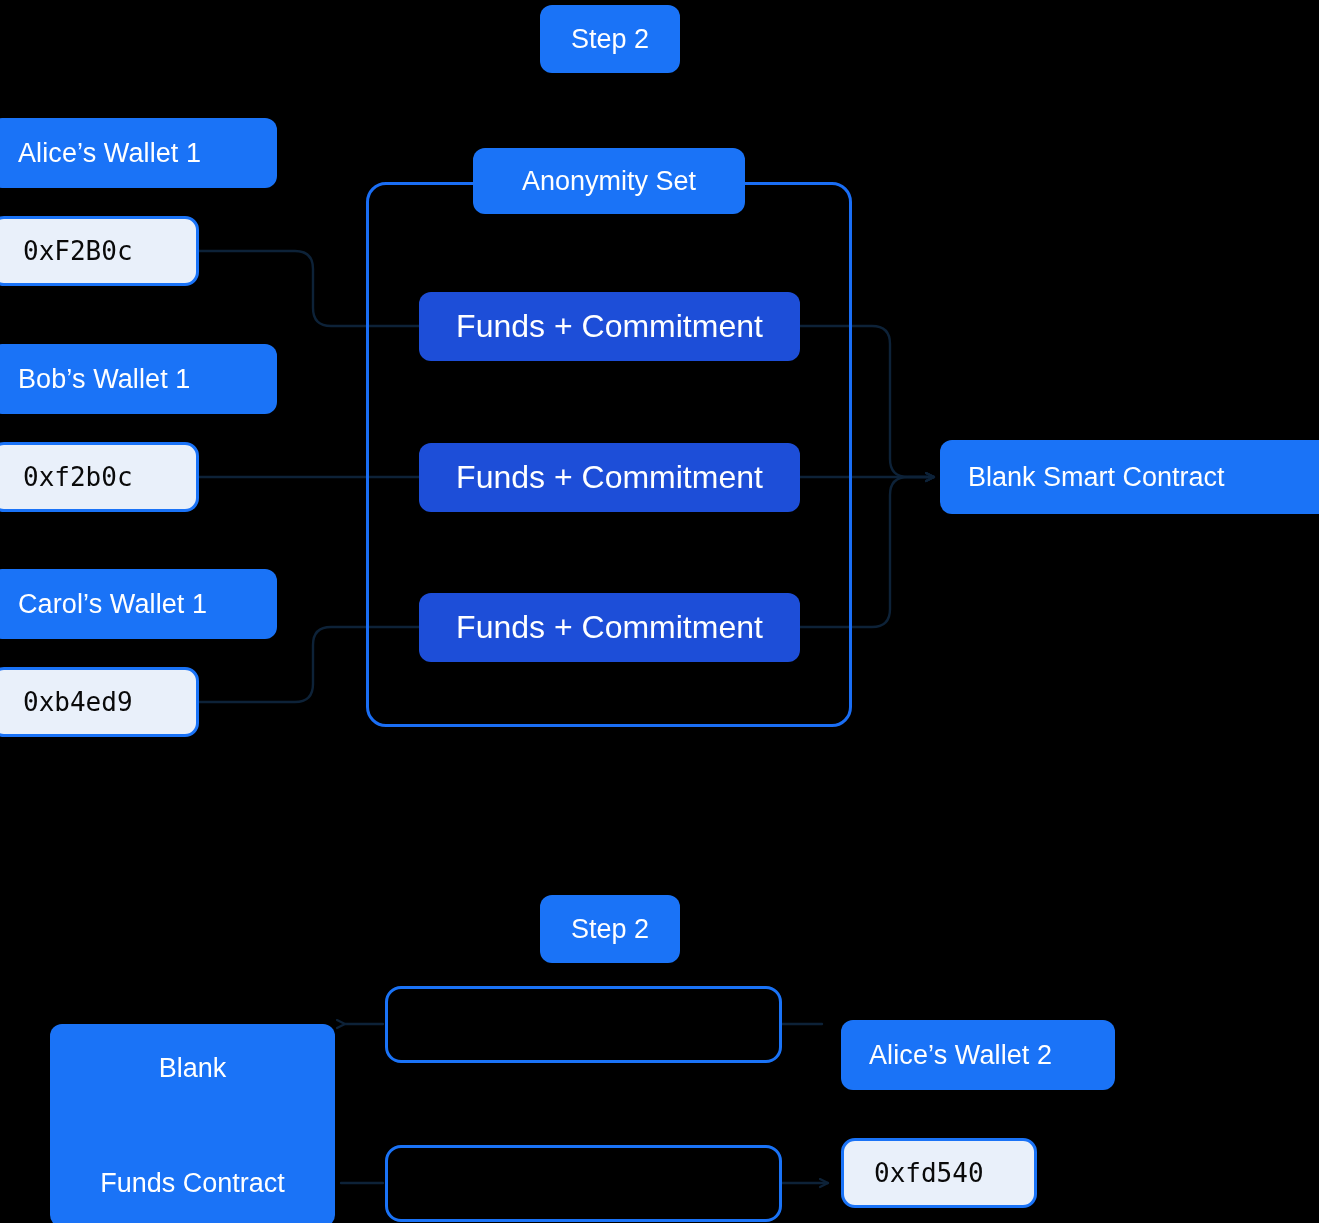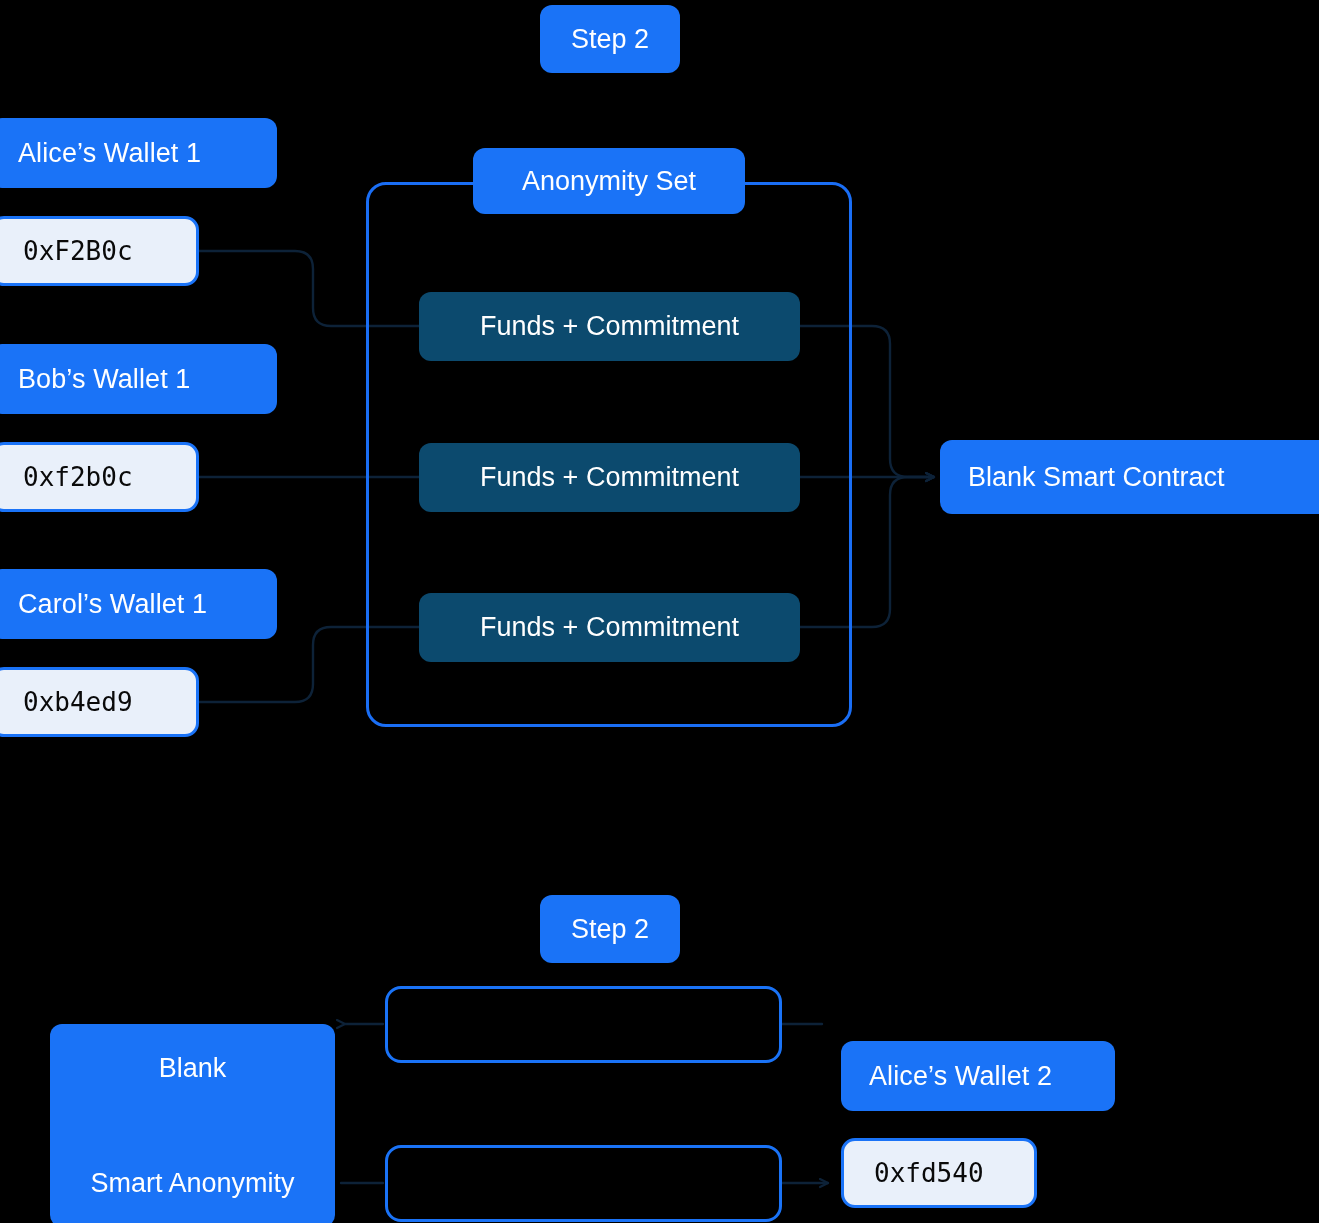--- a/index.html
+++ b/index.html
@@ -65,23 +65,23 @@
     background: #e9f0fa;
     color: #0a0a0a;
     border: 3px solid #1a73f7;
     font-family: "DejaVu Sans Mono", "Liberation Mono", monospace;
     font-size: 26px;
     padding-left: 30px;
     border-radius: 14px;
   }
 
   .chip-dark {
-    background: #0c4a6e;
-    color: #ffffff;
-    font-size: 27px;
+    background: #1d4ed8;
+    color: #ffffff;
+    font-size: 32px;
     justify-content: center;
     border-radius: 12px;
   }
 
   .contract-wide {
     background: #1a73f7;
     color: #ffffff;
     font-size: 27px;
     padding-left: 28px;
     border-radius: 12px;
@@ -184,25 +184,25 @@
 
   <div class="node chip-dark" style="left:419px; top:593px; width:381px; height:69px;">Funds + Commitment</div>
 
   <div class="node contract-wide" style="left:940px; top:440px; width:390px; height:74px;">Blank Smart Contract</div>
 
   <div class="node badge-step" style="left:540px; top:848px; width:140px; height:68px;margin-top:47px;">Step 2</div>
 
   <div class="node contract-block" style="left:50px; top:1024px; width:285px; height:203px;text-align:center;">
     <div style="display:block;">
       <div>Blank</div>
-      <div>Smart Anonymity</div>
+      <div>Funds Contract</div>
     </div>
   </div>
 
   <div class="empty-box" style="left:385px; top:986px; width:397px; height:77px;"></div>
 
   <div class="empty-box" style="left:385px; top:1145px; width:397px; height:77px;"></div>
 
-  <div class="node pill-blue" style="left:841px; top:1020px; width:274px; height:70px;margin-top:21px;">Alice’s Wallet 2</div>
+  <div class="node pill-blue" style="left:841px; top:1020px; width:274px; height:70px;">Alice’s Wallet 2</div>
 
   <div class="node pill-addr" style="left:841px; top:1118px; width:196px; height:70px;margin-top:20px;">0xfd540</div>
 
 </div>
 
 </body></html>

